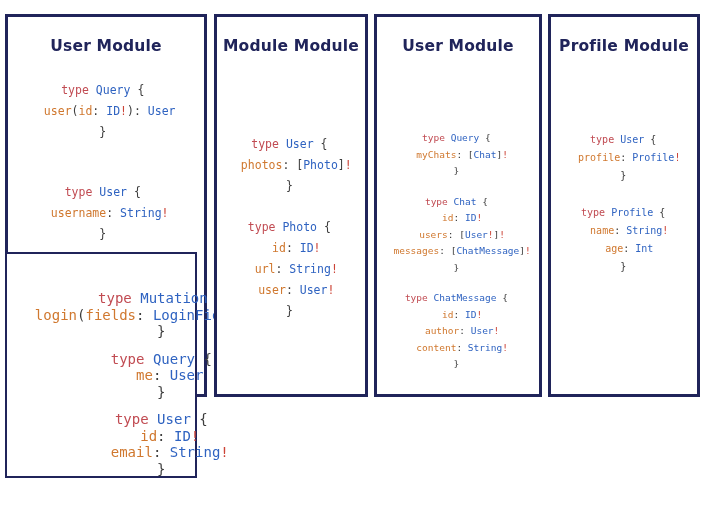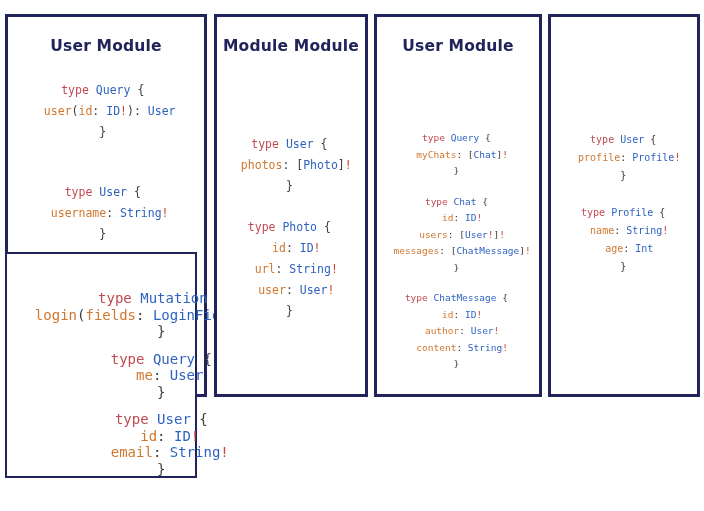--- a/index.html
+++ b/index.html
@@ -73,14 +73,15 @@
   <div class="panel-title">Module Module</div>
   <div class="code code-lg" id="code-gallery"><div class="code-block"><div class="code-line"><span class="tok-kw">type</span><span class="tok-pn"> </span><span class="tok-ty">User</span><span class="tok-pn"> {</span></div><div class="code-line"><span class="tok-pn">  </span><span class="tok-fd">photos</span><span class="tok-pn">: [</span><span class="tok-ty">Photo</span><span class="tok-pn">]</span><span class="tok-bg">!</span></div><div class="code-line"><span class="tok-pn">}</span></div></div><div class="code-block"><div class="code-line"><span class="tok-kw">type</span><span class="tok-pn"> </span><span class="tok-ty">Photo</span><span class="tok-pn"> {</span></div><div class="code-line"><span class="tok-pn">  </span><span class="tok-fd">id</span><span class="tok-pn">: </span><span class="tok-ty">ID</span><span class="tok-bg">!</span></div><div class="code-line"><span class="tok-pn">  </span><span class="tok-fd">url</span><span class="tok-pn">: </span><span class="tok-ty">String</span><span class="tok-bg">!</span></div><div class="code-line"><span class="tok-pn">  </span><span class="tok-fd">user</span><span class="tok-pn">: </span><span class="tok-ty">User</span><span class="tok-bg">!</span></div><div class="code-line"><span class="tok-pn">}</span></div></div></div>
 </section>
 
 <section class="panel" id="panel-chat">
   <div class="panel-title">User Module</div>
   <div class="code code-sm" id="code-chat"><div class="code-block"><div class="code-line"><span class="tok-kw">type</span><span class="tok-pn"> </span><span class="tok-ty">Query</span><span class="tok-pn"> {</span></div><div class="code-line"><span class="tok-pn">  </span><span class="tok-fd">myChats</span><span class="tok-pn">: [</span><span class="tok-ty">Chat</span><span class="tok-pn">]</span><span class="tok-bg">!</span></div><div class="code-line"><span class="tok-pn">}</span></div></div><div class="code-block"><div class="code-line"><span class="tok-kw">type</span><span class="tok-pn"> </span><span class="tok-ty">Chat</span><span class="tok-pn"> {</span></div><div class="code-line"><span class="tok-pn">  </span><span class="tok-fd">id</span><span class="tok-pn">: </span><span class="tok-ty">ID</span><span class="tok-bg">!</span></div><div class="code-line"><span class="tok-pn">  </span><span class="tok-fd">users</span><span class="tok-pn">: [</span><span class="tok-ty">User</span><span class="tok-bg">!</span><span class="tok-pn">]</span><span class="tok-bg">!</span></div><div class="code-line"><span class="tok-pn">  </span><span class="tok-fd">messages</span><span class="tok-pn">: [</span><span class="tok-ty">ChatMessage</span><span class="tok-pn">]</span><span class="tok-bg">!</span></div><div class="code-line"><span class="tok-pn">}</span></div></div><div class="code-block"><div class="code-line"><span class="tok-kw">type</span><span class="tok-pn"> </span><span class="tok-ty">ChatMessage</span><span class="tok-pn"> {</span></div><div class="code-line"><span class="tok-pn">  </span><span class="tok-fd">id</span><span class="tok-pn">: </span><span class="tok-ty">ID</span><span class="tok-bg">!</span></div><div class="code-line"><span class="tok-pn">  </span><span class="tok-fd">author</span><span class="tok-pn">: </span><span class="tok-ty">User</span><span class="tok-bg">!</span></div><div class="code-line"><span class="tok-pn">  </span><span class="tok-fd">content</span><span class="tok-pn">: </span><span class="tok-ty">String</span><span class="tok-bg">!</span></div><div class="code-line"><span class="tok-pn">}</span></div></div></div>
 </section>
 
 <section class="panel" id="panel-profile">
+  <div class="panel-title">Profile Module</div>
   <div class="code code-md" id="code-profile"><div class="code-block"><div class="code-line"><span class="tok-kw">type</span><span class="tok-pn"> </span><span class="tok-ty">User</span><span class="tok-pn"> {</span></div><div class="code-line"><span class="tok-pn">  </span><span class="tok-fd">profile</span><span class="tok-pn">: </span><span class="tok-ty">Profile</span><span class="tok-bg">!</span></div><div class="code-line"><span class="tok-pn">}</span></div></div><div class="code-block"><div class="code-line"><span class="tok-kw">type</span><span class="tok-pn"> </span><span class="tok-ty">Profile</span><span class="tok-pn"> {</span></div><div class="code-line"><span class="tok-pn">  </span><span class="tok-fd">name</span><span class="tok-pn">: </span><span class="tok-ty">String</span><span class="tok-bg">!</span></div><div class="code-line"><span class="tok-pn">  </span><span class="tok-fd">age</span><span class="tok-pn">: </span><span class="tok-ty">Int</span></div><div class="code-line"><span class="tok-pn">}</span></div></div></div>
 </section>
 
 </body></html>

